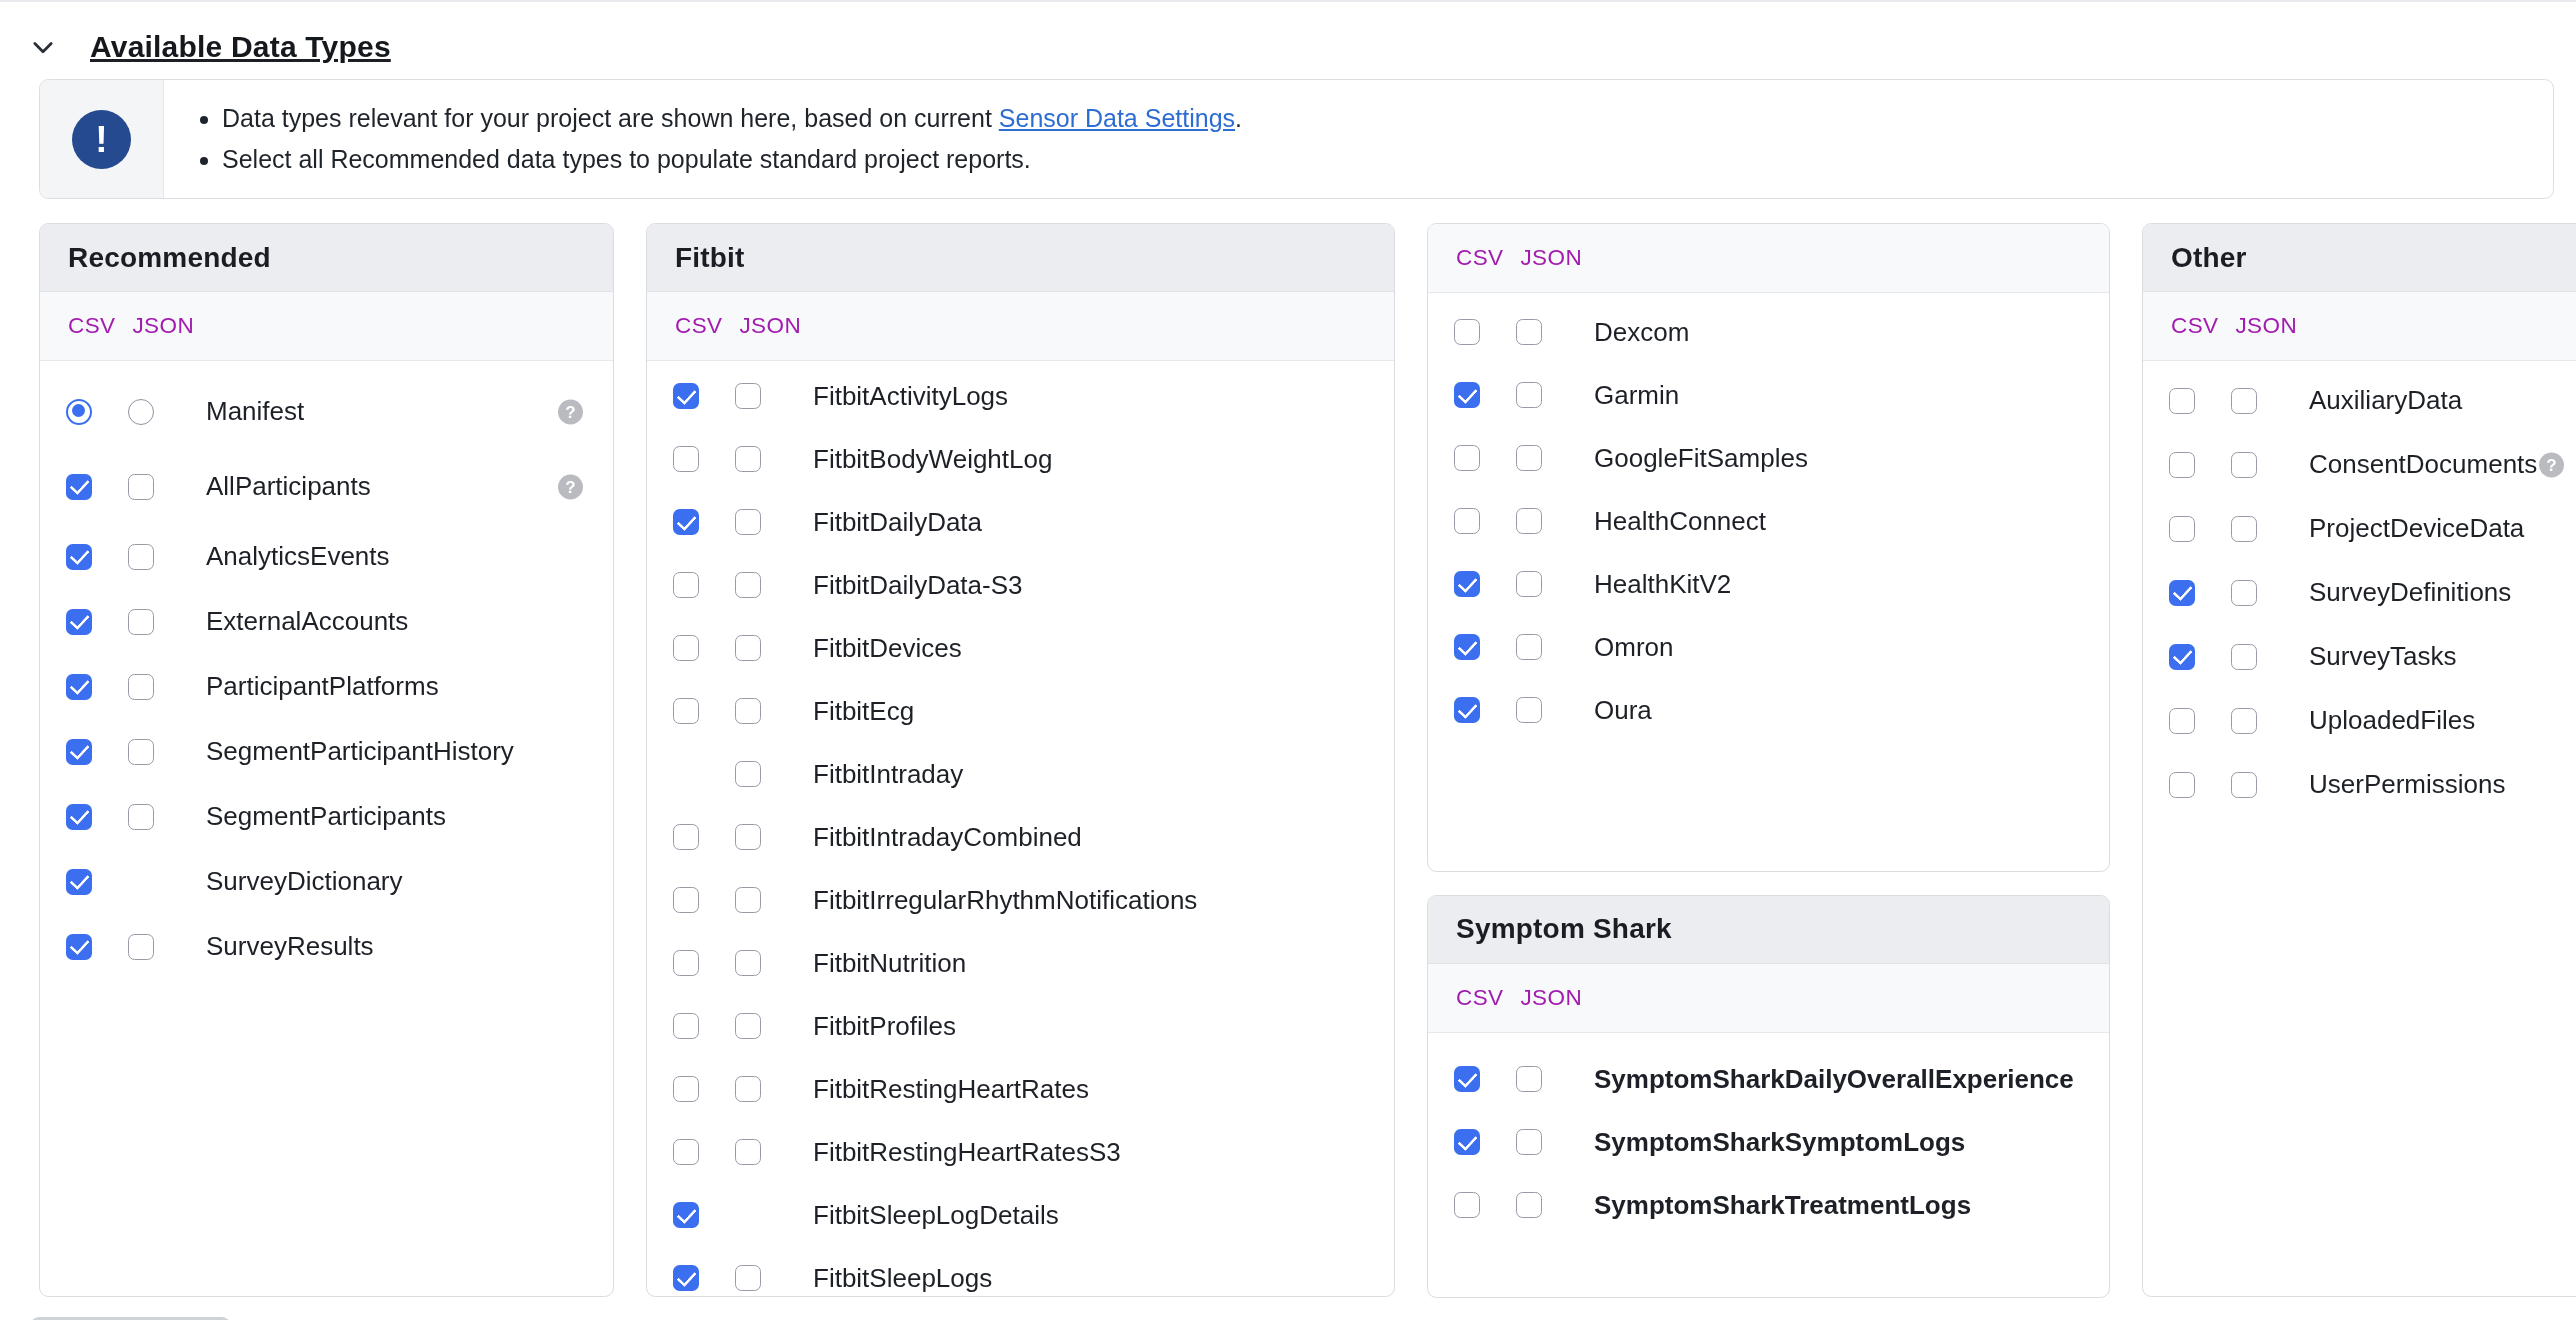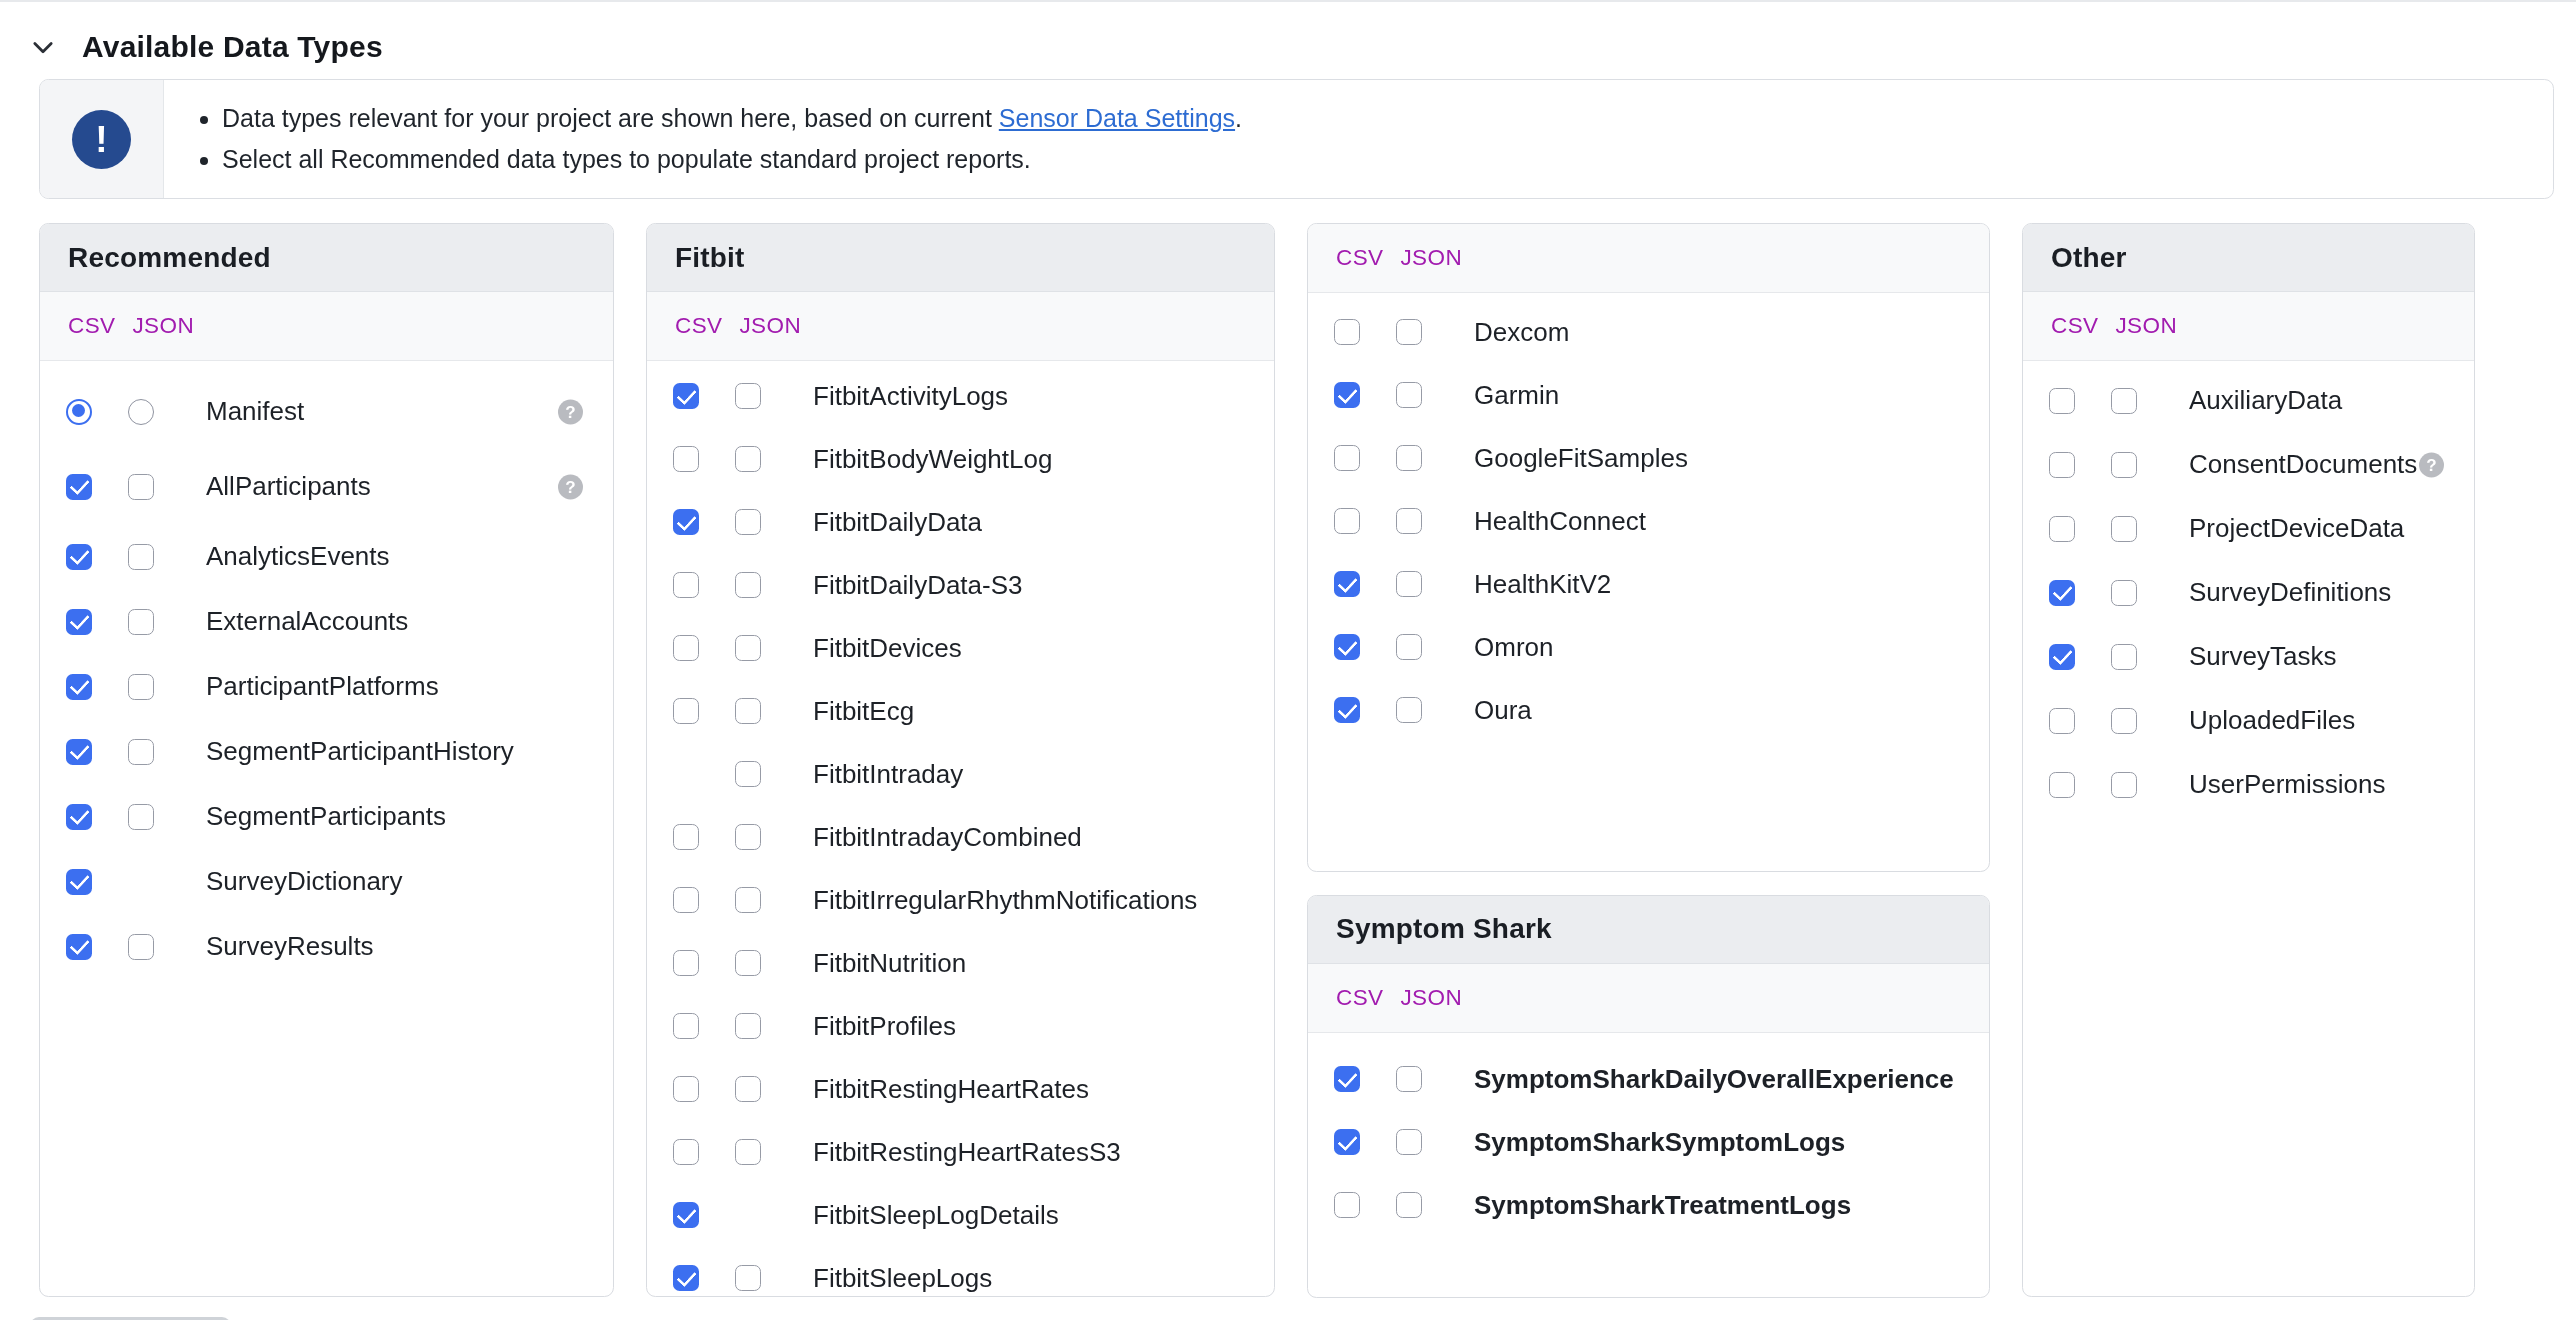--- a/index.html
+++ b/index.html
@@ -7,22 +7,22 @@
     width:2576px;height:1321px;position:relative;overflow:hidden;
     background:#ffffff;
     font-family:"Liberation Sans", sans-serif;
     color:#1c2026;
     -webkit-font-smoothing:antialiased;
   }
   .top-hairline{position:absolute;top:0;left:0;width:2576px;height:1.9px;background:#e7e9ec;}
 
   
   .section-header{
-    display:flex;align-items:center;gap:24px;
-    padding:22.5px 0 0 28px;height:49px;
+    display:flex;align-items:center;gap:32px;
+    padding:22.5px 0 0 28px;height:49px;text-decoration:underline;
   }
   .chev{width:30px;height:30px;display:flex;align-items:center;justify-content:center;cursor:pointer;}
   .section-title{font-size:30px;font-weight:700;color:#15181d;letter-spacing:0.2px;}
 
   
   .banner{
     position:absolute;left:39px;top:79px;width:2515px;height:120px;
     border:0.9px solid #dbdee3;border-radius:9.4px;background:#fff;
     display:flex;overflow:hidden;box-sizing:border-box;
   }
@@ -35,21 +35,21 @@
     color:#fff;font-size:37px;font-weight:700;line-height:59px;text-align:center;
   }
   .banner-body{flex:1;display:flex;align-items:center;}
   .banner-list{margin:0;padding:0 0 0 58px;list-style:disc;font-size:25px;line-height:41px;color:#1f242b;}
   .banner-list li{margin:0;}
   .banner-link{color:var(--link,#2d6cd2);text-decoration:underline;cursor:pointer;}
 
   
   .cols{position:absolute;left:39px;top:223px;display:flex;gap:32px;}
   .col{display:flex;flex-direction:column;gap:22.5px;}
-  .col-0{width:575px;} .col-1{width:629px;} .col-2{width:683px;} .col-3{width:453px;}
+  .col-0{width:575px;} .col-1{width:749px;} .col-2{width:683px;} .col-3{width:453px;}
 
   .panel{
     border:0.9px solid #d9dce1;border-radius:9.4px;background:#fff;
     box-sizing:border-box;overflow:hidden;display:flex;flex-direction:column;
   }
   .panel-0,.panel-1,.panel-4{height:1074px;}
   .panel-2{height:649px;} .panel-3{height:403px;}
 
   .panel-head{
     height:67px;flex:0 0 67px;background:#ebedf0;border-bottom:0.9px solid #dfe2e6;

